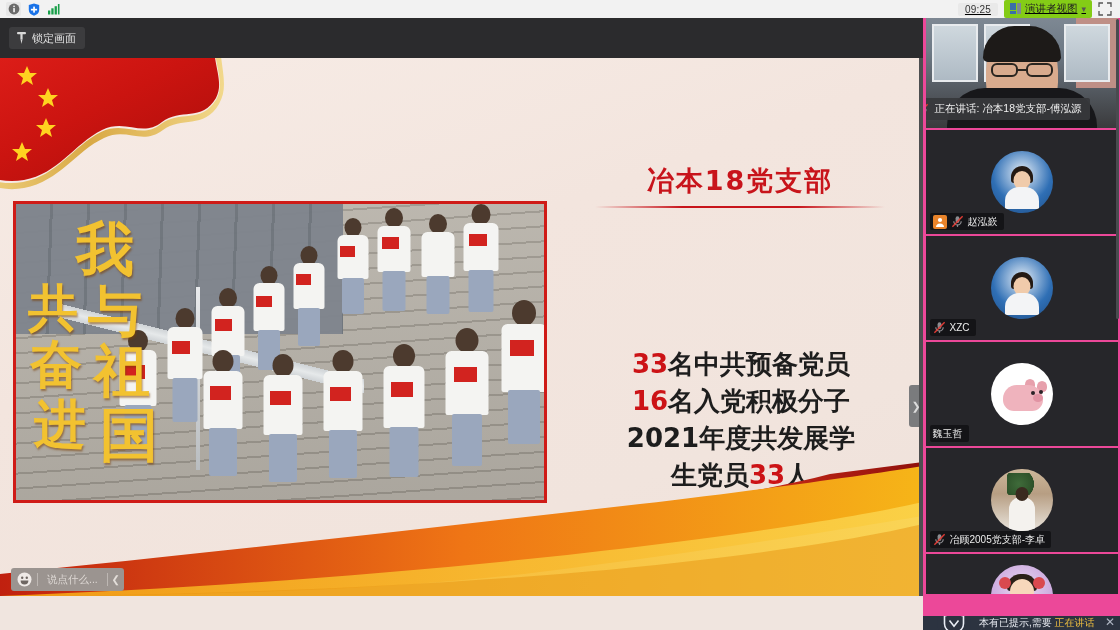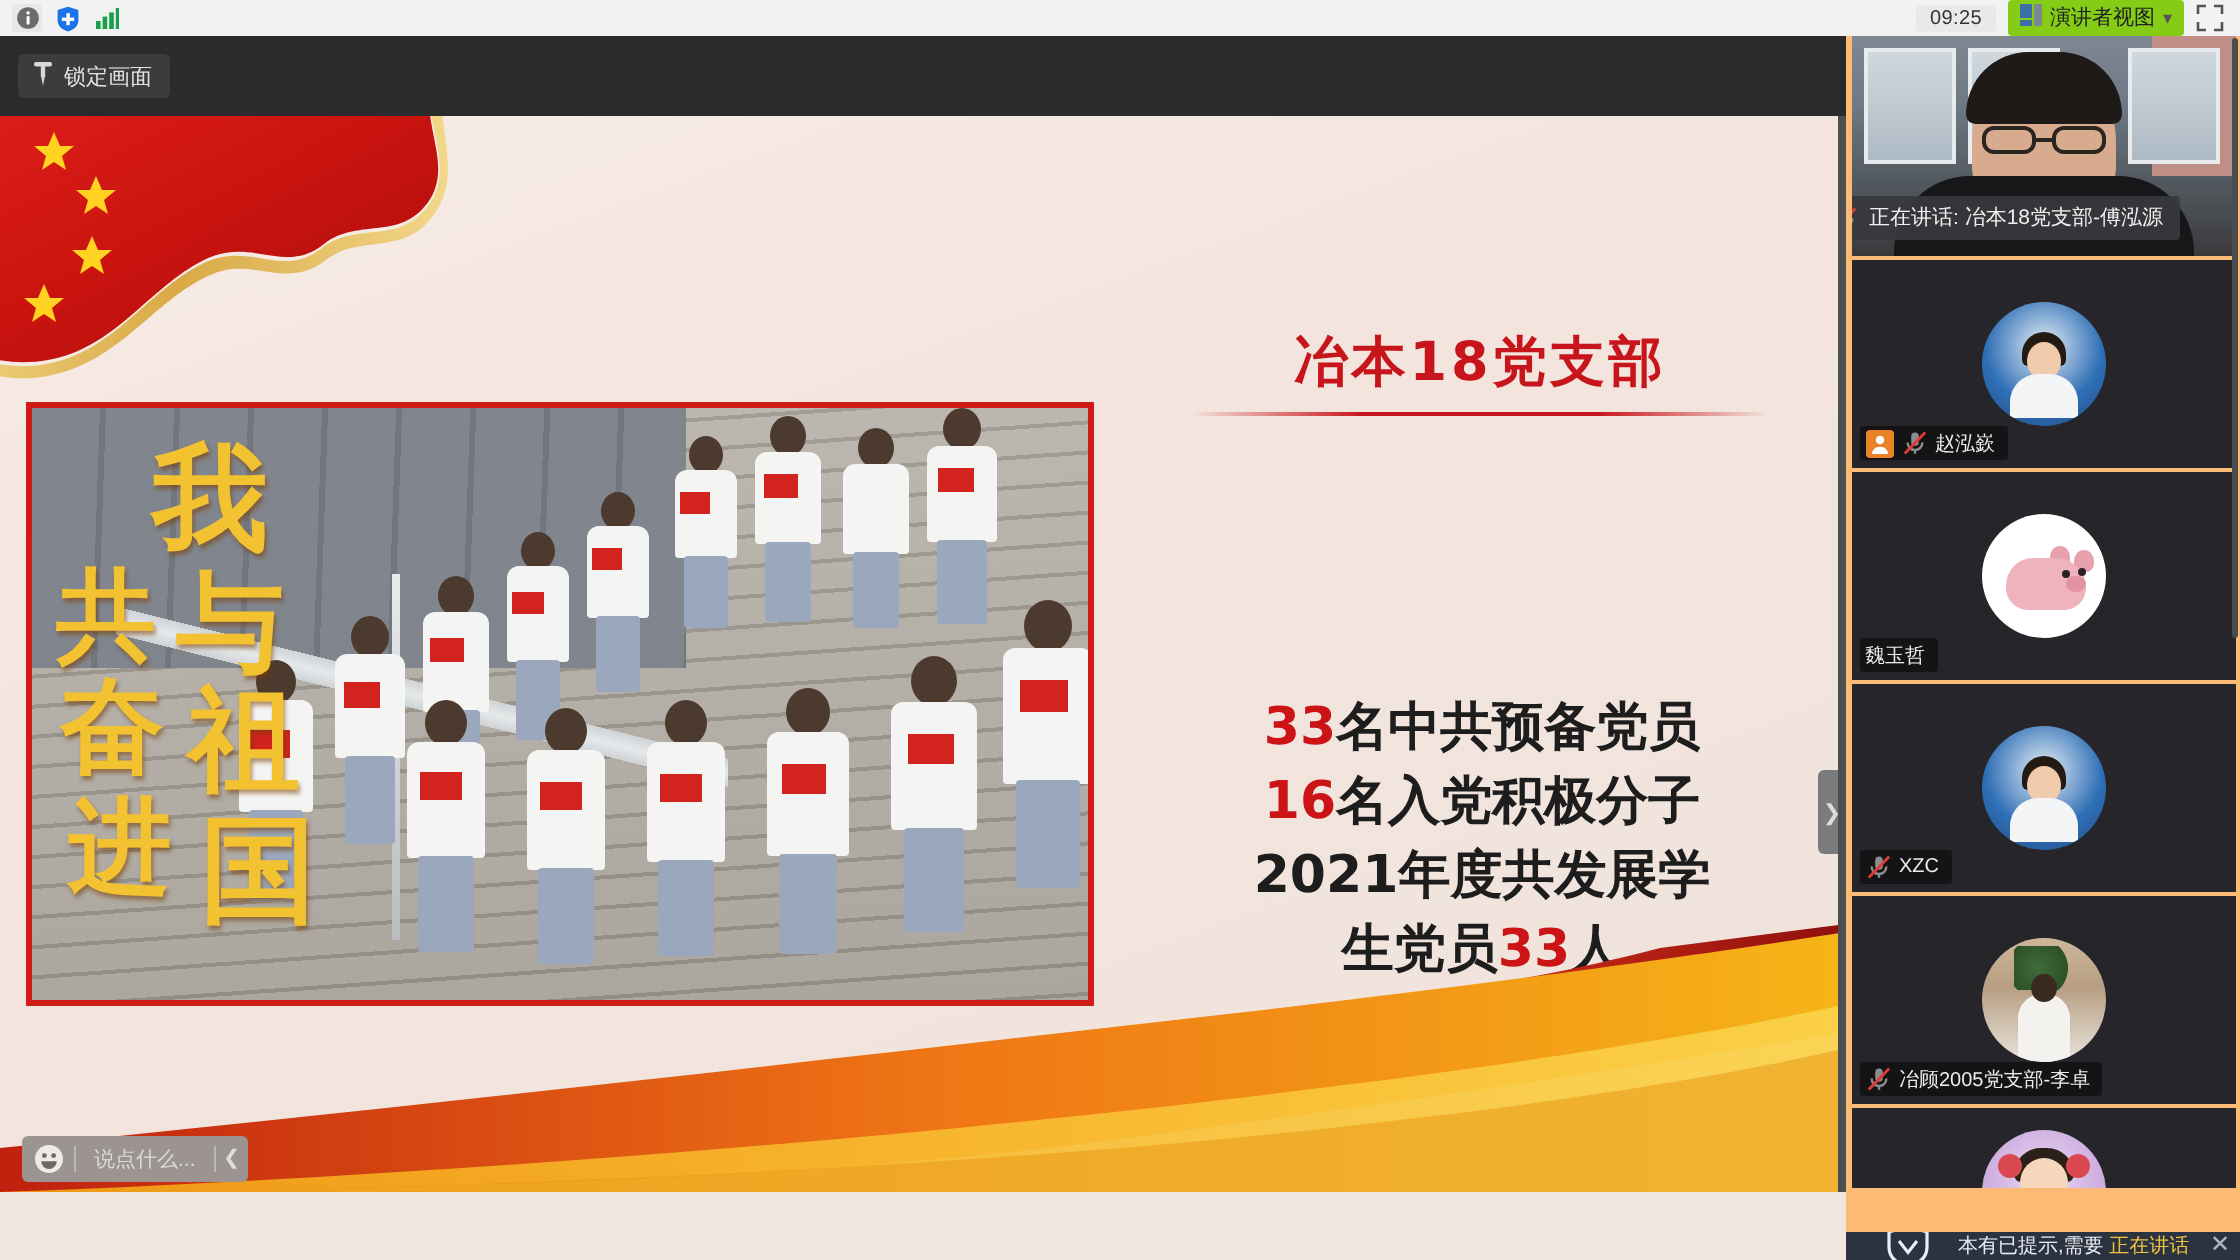--- a/index.html
+++ b/index.html
@@ -9,21 +9,21 @@
   #app { position:relative; width:1120px; height:630px; background:#0d0d0d; }
 
   
   .sysbar { position:absolute; left:0; top:0; width:1120px; height:18px;
             background:#f2f2f2; display:flex; align-items:center; }
   .sysbar-left { display:flex; align-items:center; gap:5px; padding-left:6px; }
   .sys-ico { width:15px; height:14px; border-radius:2px; display:flex;
              align-items:center; justify-content:center; }
   .sys-ico.info { background:#e8e8e8; }
   .sysbar-right { margin-left:auto; display:flex; align-items:center; gap:6px;
-                  padding-right:8px; }
+                  padding-right:8px;text-decoration:underline; }
   .clock { font-size:10px; color:#333; background:#e9e9e9; border-radius:2px;
            padding:1px 7px; letter-spacing:.2px; }
   .viewbtn { display:flex; align-items:center; gap:4px; background:#84cc16;
              border-radius:2px; padding:2px 6px; font-size:10.5px; color:#222; }
   .viewbtn .cv { font-size:9px; color:#555; }
   .fs-ico { width:14px; height:14px; position:relative; }
 
   
   .lockrow { position:absolute; left:0; top:18px; width:923px; height:40px;
              background:#2b2b2d; }
@@ -101,21 +101,21 @@
   .chatpill { position:absolute; left:11px; top:568px; height:23px;
               background:#9b9490; border-radius:3px; display:flex;
               align-items:center; color:#efeae7; }
   .chat-emoji { width:26px; display:flex; align-items:center; justify-content:center; }
   .chat-div { width:1px; height:13px; background:#bdb7b3; }
   .chat-ph { padding:0 9px; font-size:10.5px; color:#ded8d4; }
   .chat-caret { width:16px; text-align:center; font-size:10px; color:#e3ded9; }
 
   
   .panel { position:absolute; left:923px; top:18px; width:197px; height:612px;
-           background:#fdba74; }
+           background:#ec4899; }
   .tile { position:relative; width:192px; margin:0 auto 2px auto;
           background:#26262a; overflow:hidden; }
   .tile.main { height:110px; margin-top:0; }
   .tile.p { height:104px; }
   .namechip { position:absolute; left:4px; bottom:4px; height:17px;
               background:rgba(18,18,20,.86); border-radius:2px;
               display:flex; align-items:center; gap:4px; padding:0 6px 0 3px;
               font-size:10px; color:#ececec; white-space:nowrap; max-width:180px;
               overflow:hidden; }
   .namechip.host { left:4px;justify-content:space-between; }
@@ -495,49 +495,49 @@
               <path d="M2.8 6.3a3.7 3.7 0 0 0 7.4 0" fill="none" stroke="#8c8c90" stroke-width="1.2"></path>
               <rect x="5.9" y="9.6" width="1.2" height="2.3" fill="#8c8c90"></rect>
               <path d="M1.4 11.8 11.6 1.3" stroke="#e03b35" stroke-width="1.4"></path>
             </svg>
         </span>
         <span>赵泓嶔</span>
       </div>
     </div>
 
     <div class="tile p">
+      <div class="avatar av-girl">
+        <span class="g-hair"></span>
+        <span class="g-head"></span>
+        <span class="g-body"></span>
+      </div>
+      <div class="namechip">
+        <span class="muteico">
+          <svg width="13" height="13" viewBox="0 0 13 13">
+              <rect x="4.6" y="1.3" width="3.8" height="6.6" rx="1.9" fill="#8c8c90"></rect>
+              <path d="M2.8 6.3a3.7 3.7 0 0 0 7.4 0" fill="none" stroke="#8c8c90" stroke-width="1.2"></path>
+              <rect x="5.9" y="9.6" width="1.2" height="2.3" fill="#8c8c90"></rect>
+              <path d="M1.4 11.8 11.6 1.3" stroke="#e03b35" stroke-width="1.4"></path>
+            </svg>
+        </span>
+        <span>XZC</span>
+      </div>
+    </div>
+
+    <div class="tile p">
       <div class="avatar av-pig">
         <span class="pear" style="left:34px;top:16px;"></span>
         <span class="pear" style="left:46px;top:18px;"></span>
         <span class="pbody"></span>
         <span class="peye" style="left:40px;top:28px;"></span>
         <span class="peye" style="left:48px;top:27px;"></span>
         <span class="psnout"></span>
       </div>
       <div class="namechip">
         <span>魏玉哲</span>
-      </div>
-    </div>
-
-    <div class="tile p">
-      <div class="avatar av-girl">
-        <span class="g-hair"></span>
-        <span class="g-head"></span>
-        <span class="g-body"></span>
-      </div>
-      <div class="namechip">
-        <span class="muteico">
-          <svg width="13" height="13" viewBox="0 0 13 13">
-              <rect x="4.6" y="1.3" width="3.8" height="6.6" rx="1.9" fill="#8c8c90"></rect>
-              <path d="M2.8 6.3a3.7 3.7 0 0 0 7.4 0" fill="none" stroke="#8c8c90" stroke-width="1.2"></path>
-              <rect x="5.9" y="9.6" width="1.2" height="2.3" fill="#8c8c90"></rect>
-              <path d="M1.4 11.8 11.6 1.3" stroke="#e03b35" stroke-width="1.4"></path>
-            </svg>
-        </span>
-        <span>XZC</span>
       </div>
     </div>
 
     <div class="tile p">
       <div class="avatar av-room">
         <span class="plant"></span>
         <span class="fig"></span>
         <span class="fhead"></span>
       </div>
       <div class="namechip">

